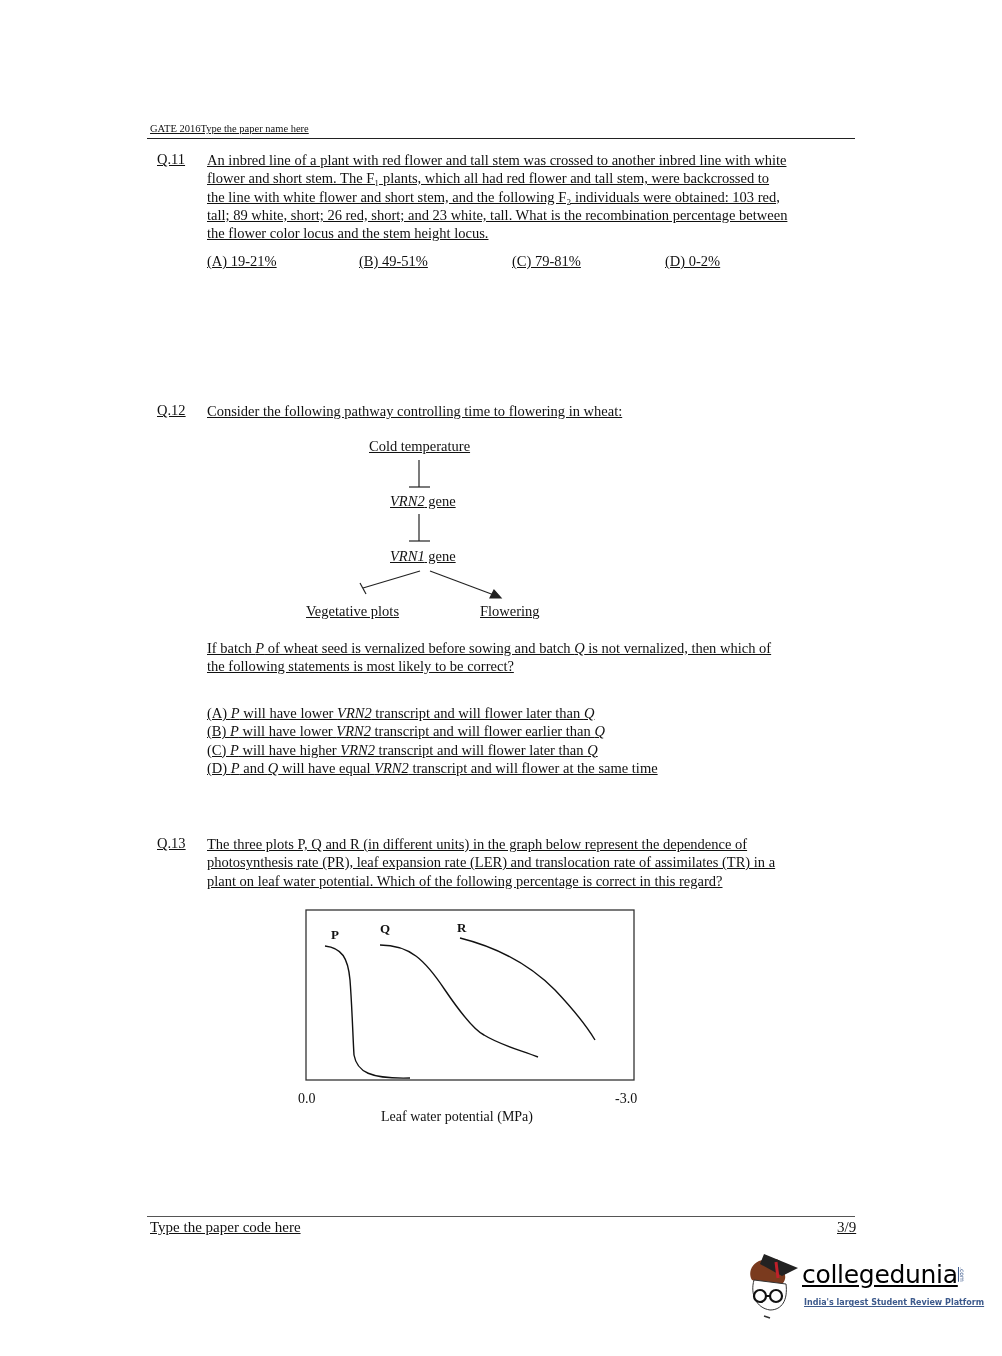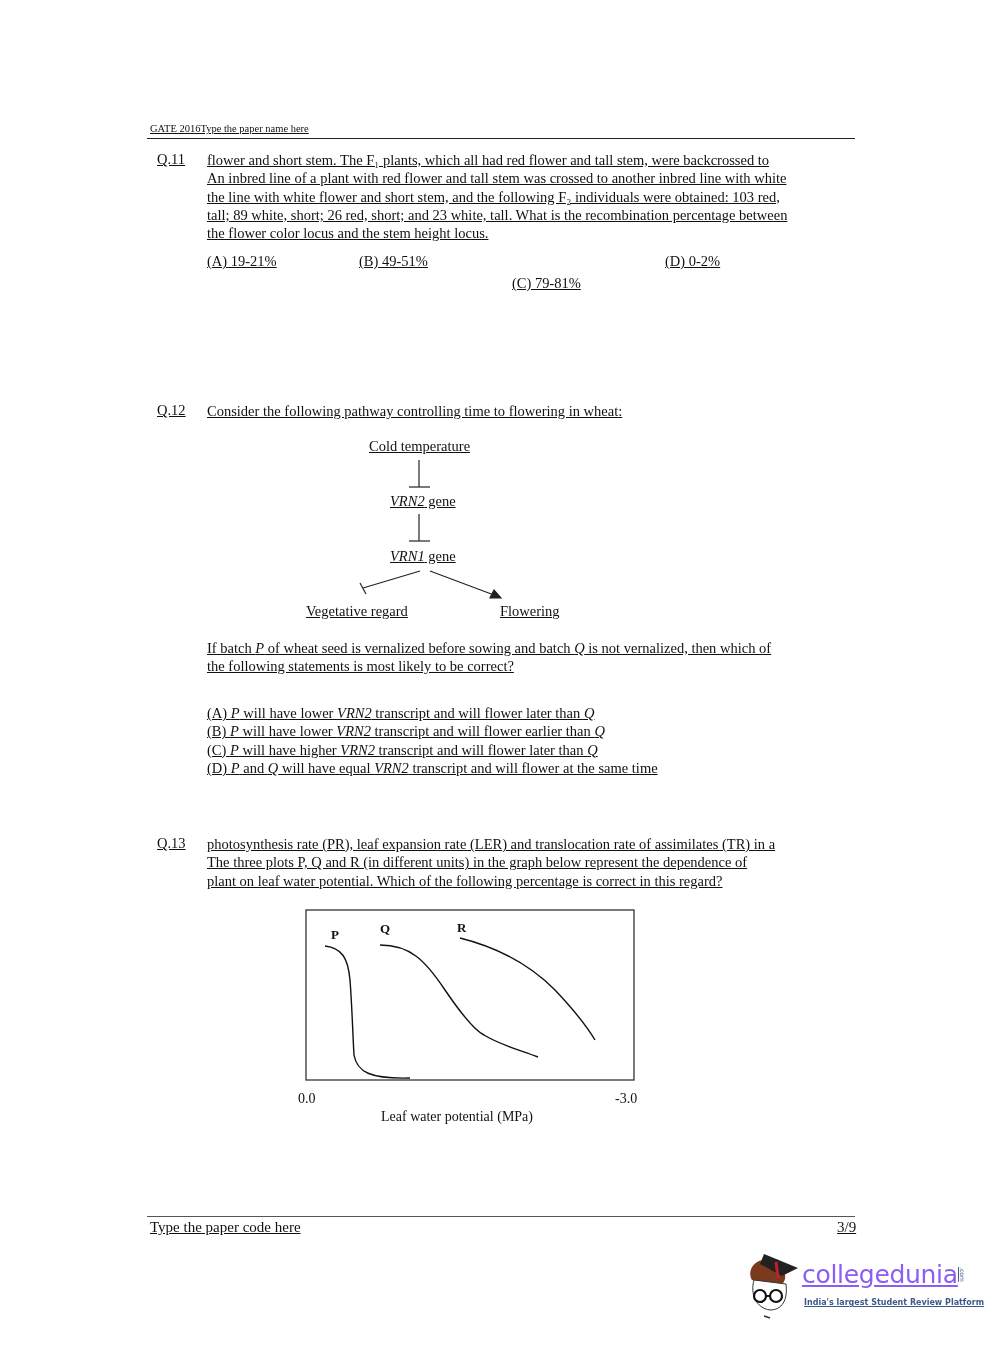--- a/index.html
+++ b/index.html
@@ -19,39 +19,39 @@
   svg { position: absolute; }
 </style>
 </head>
 <body>
 
 <div class="abs hdr">GATE 2016Type the paper name here</div>
 <div class="abs hdr-rule"></div>
 
 <div class="abs qnum" style="left:157px; top:151px;">Q.11</div>
 <div class="abs qtext" style="left:207px; top:151px;">
+  <div>An inbred line of a plant with red flower and tall stem was crossed to another inbred line with white</div>
   <div>flower and short stem. The F₁ plants, which all had red flower and tall stem, were backcrossed to</div>
-  <div>An inbred line of a plant with red flower and tall stem was crossed to another inbred line with white</div>
   <div>the line with white flower and short stem, and the following F₂ individuals were obtained: 103 red,</div>
   <div>tall; 89 white, short; 26 red, short; and 23 white, tall. What is the recombination percentage between</div>
   <div>the flower color locus and the stem height locus.</div>
 </div>
 <div class="abs opt" style="left:207px; top:253px;">(A) 19-21%</div>
 <div class="abs opt" style="left:359px; top:253px;">(B) 49-51%</div>
-<div class="abs opt" style="left:512px; top:253px;margin-top:22px;">(C)  79-81%</div>
+<div class="abs opt" style="left:512px; top:253px;">(C)  79-81%</div>
 <div class="abs opt" style="left:665px; top:253px;">(D)  0-2%</div>
 
 <div class="abs qnum" style="left:157px; top:402px;">Q.12</div>
 <div class="abs qtext" style="left:207px; top:402px;">Consider the following pathway controlling time to flowering in wheat:</div>
 
 <div class="abs diag" style="left:369px; top:438px;">Cold temperature</div>
 <div class="abs diag" style="left:390px; top:493px;"><i>VRN2</i><span> gene</span></div>
 <div class="abs diag" style="left:390px; top:548px;"><i>VRN1</i><span> gene</span></div>
-<div class="abs diag" style="left:306px; top:603px;">Vegetative regard</div>
-<div class="abs diag" style="left:500px; top:603px;">Flowering</div>
+<div class="abs diag" style="left:306px; top:603px;">Vegetative plots</div>
+<div class="abs diag" style="left:480px; top:603px;">Flowering</div>
 
 <svg style="left:0; top:0;" width="1002" height="1356">
   <g stroke="#222" stroke-width="1.2" fill="#222">
 
     <line x1="419" y1="460" x2="419" y2="487"></line>
     <line x1="409" y1="487" x2="430" y2="487"></line>
 
     <line x1="419" y1="514" x2="419" y2="541"></line>
     <line x1="409" y1="541" x2="430" y2="541"></line>
 
@@ -70,22 +70,22 @@
 
 <div class="abs qtext" style="left:207px; top:704px; width:700px;">
   <div><span>(A) </span><i>P</i><span> will have lower </span><i>VRN2</i><span> transcript and will flower later than </span><i>Q</i></div>
   <div><span>(B) </span><i>P</i><span> will have lower </span><i>VRN2</i><span> transcript and will flower earlier than </span><i>Q</i></div>
   <div><span>(C) </span><i>P</i><span> will have higher </span><i>VRN2</i><span> transcript and will flower later than </span><i>Q</i></div>
   <div><span>(D) </span><i>P</i><span> and </span><i>Q</i><span> will have equal </span><i>VRN2</i><span> transcript and will flower at the same time</span></div>
 </div>
 
 <div class="abs qnum" style="left:157px; top:835px;text-align:center;">Q.13</div>
 <div class="abs qtext" style="left:207px; top:835px;">
+  <div>The three plots P, Q and R (in different units) in the graph below represent the dependence of</div>
   <div>photosynthesis rate (PR), leaf expansion rate (LER) and translocation rate of assimilates (TR) in a</div>
-  <div>The three plots P, Q and R (in different units) in the graph below represent the dependence of</div>
   <div>plant on leaf water potential. Which of the following percentage is correct in this regard?</div>
 </div>
 
 <svg style="left:0; top:0;" width="1002" height="1356">
   <rect x="306" y="910" width="328" height="170" fill="none" stroke="#333" stroke-width="1.3"></rect>
   <g fill="none" stroke="#111" stroke-width="1.4">
     <path d="M325,946 C342,948 348,958 350,980 C352,1005 353,1040 354,1055 C357,1072 370,1079 410,1078"></path>
     <path d="M380,945 C410,945 425,960 445,990 C462,1015 474,1030 484,1035 C500,1045 520,1050 538,1057"></path>
     <path d="M460,938 C500,948 530,965 555,990 C572,1008 586,1025 595,1040"></path>
   </g>
@@ -109,16 +109,16 @@
   <svg style="left:0; top:0;" width="62" height="70">
     <path d="M10,30 C4,20 14,8 26,10 C34,6 44,12 42,22 C46,30 40,38 30,36 Z" fill="#7a3a1e"></path>
     <polygon points="22,4 56,18 40,26 18,14" fill="#222"></polygon>
     <path d="M34,12 L36,28" stroke="#c0202a" stroke-width="3"></path>
     <path d="M12,30 C8,44 14,58 28,60 C40,60 46,50 44,34 Z" fill="#fff" stroke="#333" stroke-width="1"></path>
     <circle cx="18" cy="46" r="6" fill="none" stroke="#111" stroke-width="2.2"></circle>
     <circle cx="34" cy="46" r="6" fill="none" stroke="#111" stroke-width="2.2"></circle>
     <line x1="24" y1="46" x2="28" y2="46" stroke="#111" stroke-width="2"></line>
     <line x1="22" y1="66" x2="28" y2="68" stroke="#333" stroke-width="1.5"></line>
   </svg>
-  <div class="abs logo-text" style="left:60px; top:10px; font-size:25px; color:#8b5cf6; letter-spacing:-0.3px;">collegedunia</div>
+  <div class="abs logo-text" style="left:60px; top:10px; font-size:25px; color:#000000; letter-spacing:-0.3px;">collegedunia</div>
   <div class="abs logo-text" style="left:217px; top:17px; font-size:6px; color:#3d5a8c; writing-mode:vertical-rl;">.com</div>
   <div class="abs logo-text" style="left:62px; top:48px; font-size:8px; font-weight:bold; color:#3d5a8c; white-space:nowrap;">India's largest Student Review Platform</div>
 </div>
 
 </body></html>

